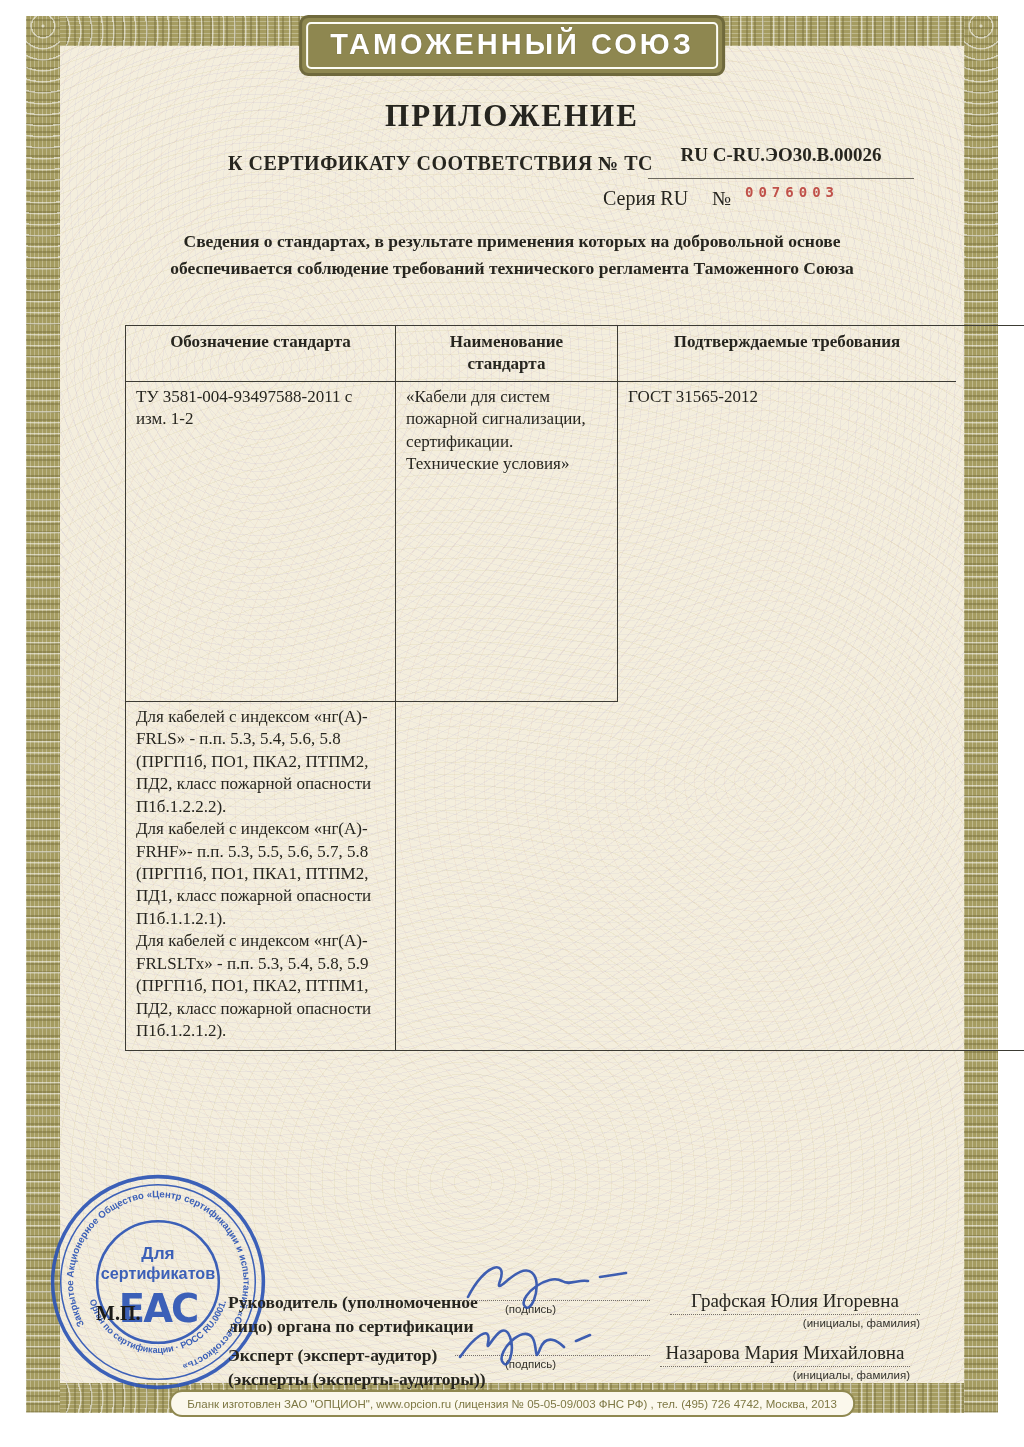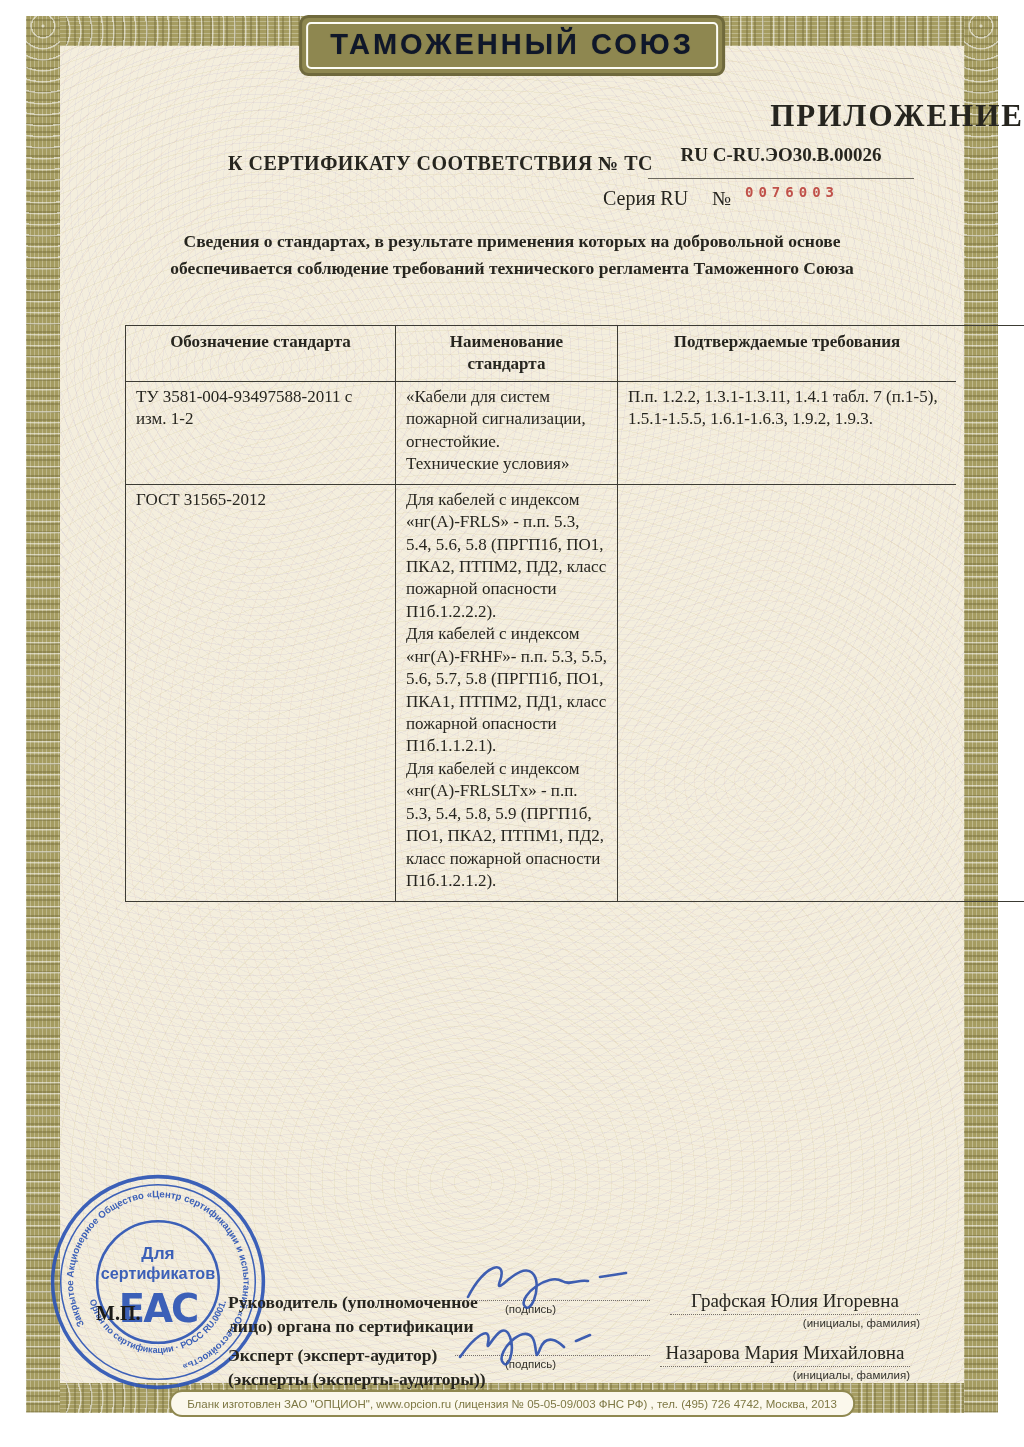--- a/index.html
+++ b/index.html
@@ -25,23 +25,23 @@
       background-image:
         repeating-radial-gradient(circle at 22% 24%, rgba(156,140,205,.10) 0 1px, transparent 1px 8px),
         repeating-radial-gradient(circle at 78% 55%, rgba(214,160,142,.10) 0 1px, transparent 1px 10px),
         repeating-radial-gradient(circle at 45% 85%, rgba(196,186,120,.14) 0 1px, transparent 1px 12px),
         repeating-radial-gradient(circle at 60% 10%, rgba(150,150,200,.08) 0 1px, transparent 1px 7px);}
   
   .banner{position:absolute;left:50%;top:15px;transform:translateX(-50%);
       background:#8e8750;border:3px solid #6f693c;border-radius:9px;padding:4px;z-index:5;}
   .banner-in{border:2px solid #fdfdf6;border-radius:5px;padding:4px 22px 6px;}
   .banner-text{font-family:"Liberation Sans",sans-serif;font-weight:bold;font-size:29px;
-      letter-spacing:3px;color:#0f172a;text-shadow:0 0 1px #5d572f;white-space:nowrap;}
+      letter-spacing:3px;color:#ffffff;text-shadow:0 0 1px #5d572f;white-space:nowrap;}
   
-  .title{position:absolute;left:0;top:98px;width:100%;text-align:right;
+  .title{position:absolute;left:0;top:98px;width:100%;text-align:center;
       font-size:31px;font-weight:bold;letter-spacing:2px;}
   .certline-label{position:absolute;left:228px;top:152px;font-size:20px;font-weight:bold;letter-spacing:.5px;}
   .cert-number{position:absolute;left:648px;top:144px;width:266px;text-align:center;
       font-size:19px;font-weight:bold;}
   .cert-underline{position:absolute;left:648px;top:178px;width:266px;border-bottom:1px solid #6b675c;}
   .series-label{position:absolute;left:603px;top:187px;font-size:20px;}
   .number-sign{position:absolute;left:712px;top:187px;font-size:20px;}
   .serial{position:absolute;left:745px;top:184px;font-family:"DejaVu Sans Mono",monospace;
       font-weight:bold;font-size:14px;letter-spacing:5px;}
   .intro{position:absolute;left:62px;top:228px;width:900px;text-align:center;
@@ -119,23 +119,22 @@
 
   <div class="tbl">
     <div class="cell hdr">Обозначение стандарта</div>
     <div class="cell hdr preline">Наименование
 стандарта</div>
     <div class="cell hdr">Подтверждаемые требования</div>
 
     <div class="cell r1">ТУ  3581-004-93497588-2011  с изм. 1-2</div>
     <div class="cell r1 preline">«Кабели для систем
 пожарной сигнализации,
-огнестойкие.
+сертификации.
 Технические условия»</div>
-    <div class="cell r1">П.п. 1.2.2, 1.3.1-1.3.11, 1.4.1 табл. 7 (п.1-5), 1.5.1-1.5.5, 1.6.1-1.6.3, 1.9.2, 1.9.3.</div>
 
     <div class="cell r2 last">ГОСТ 31565-2012</div>
     <div class="cell r2 last req">
       <p>Для кабелей с индексом «нг(А)-FRLS» -  п.п. 5.3, 5.4, 5.6, 5.8 (ПРГП1б, ПО1, ПКА2, ПТПМ2, ПД2, класс пожарной опасности П1б.1.2.2.2).</p>
       <p>Для кабелей с индексом «нг(А)-FRHF»- п.п. 5.3, 5.5, 5.6, 5.7, 5.8 (ПРГП1б, ПО1, ПКА1, ПТПМ2, ПД1, класс пожарной опасности П1б.1.1.2.1).</p>
       <p>Для кабелей с индексом «нг(А)-FRLSLTx» -  п.п. 5.3, 5.4, 5.8, 5.9 (ПРГП1б, ПО1, ПКА2, ПТПМ1, ПД2, класс пожарной опасности П1б.1.2.1.2).</p>
     </div>
   </div>
 
   <svg class="stamp" viewBox="0 0 225 225">

